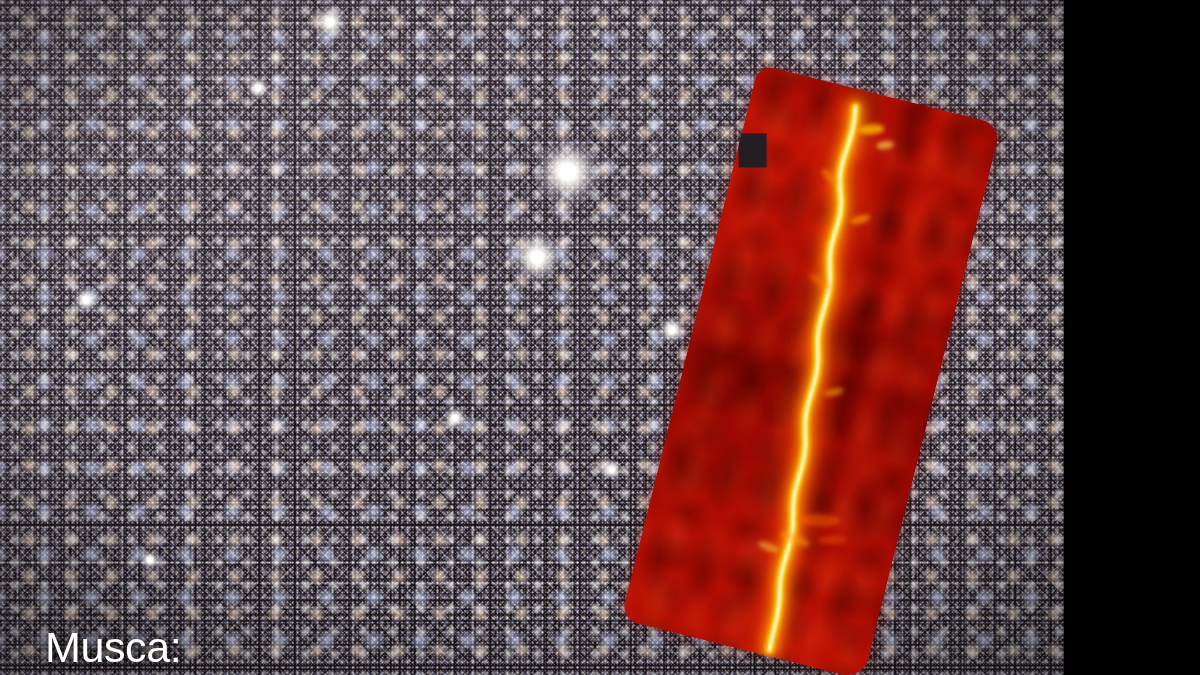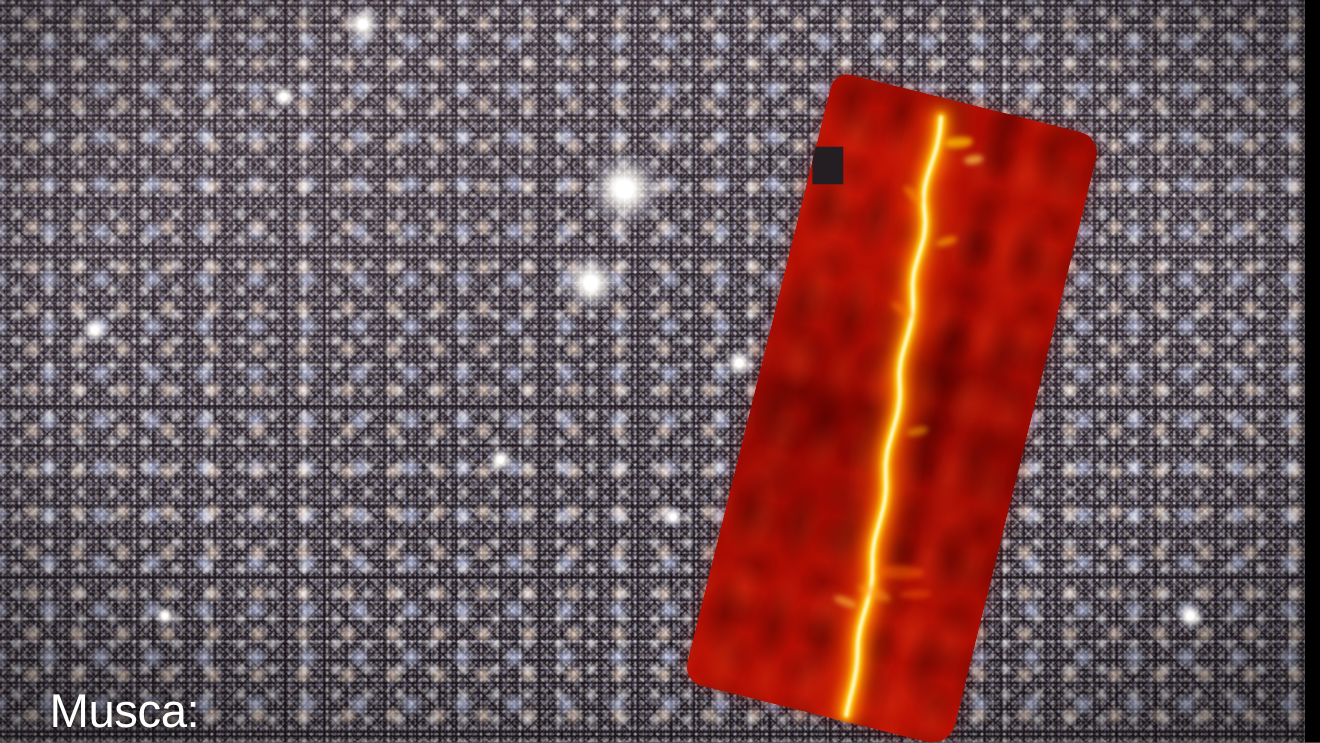--- a/index.html
+++ b/index.html
@@ -1,23 +1,23 @@
 <!DOCTYPE html>
 <html><head>
 <meta charset="utf-8">
 <title>Musca slide</title>
 <style>
   html,body{margin:0;padding:0;background:#000;}
   body{font-family:"Liberation Sans",sans-serif;}
 
   #slide{
     position:relative;
-    width:1186px;height:675px;
+    width:1064px;height:675px;
     overflow:hidden;
-    background:#737373;
+    background:#0369a1;
   }
 
   
   .starfield{position:absolute;inset:0;overflow:hidden;}
 
   .sky-base{
     position:absolute;inset:0;
     background:
       radial-gradient(ellipse 70% 60% at 18% 12%, #3a2f35 0%, rgba(58,47,53,0) 70%),
       radial-gradient(ellipse 60% 55% at 88% 20%, #332a30 0%, rgba(51,42,48,0) 70%),

